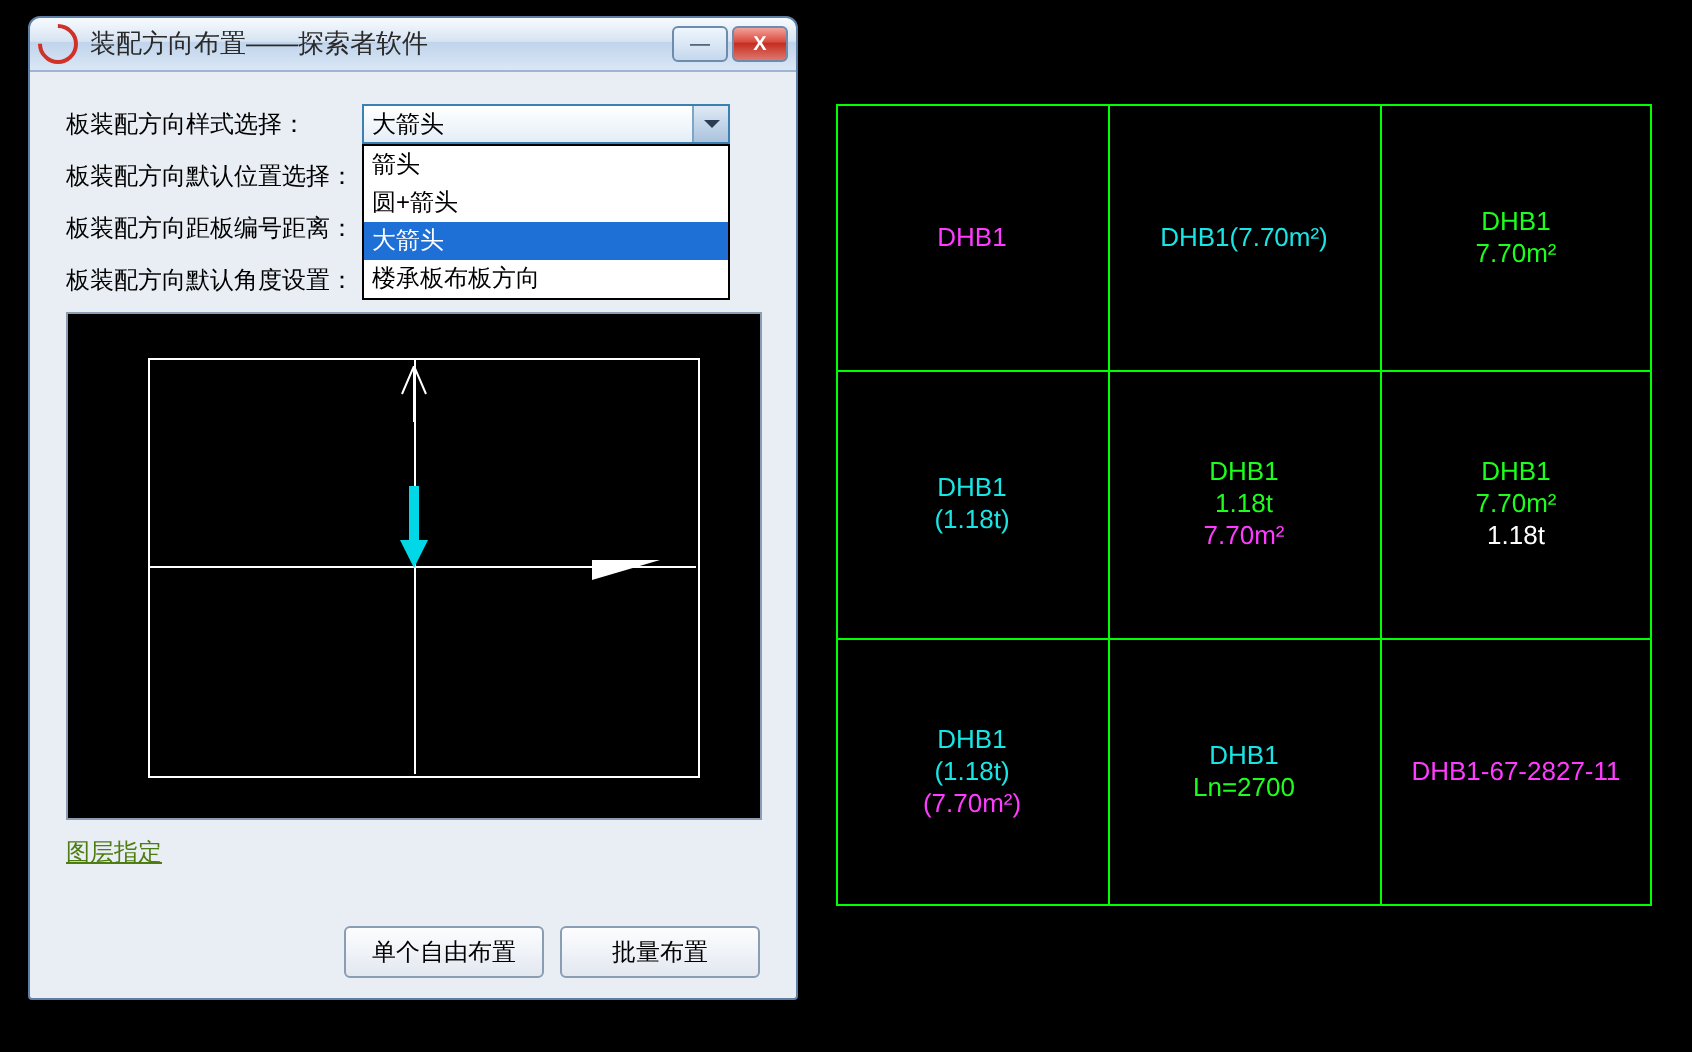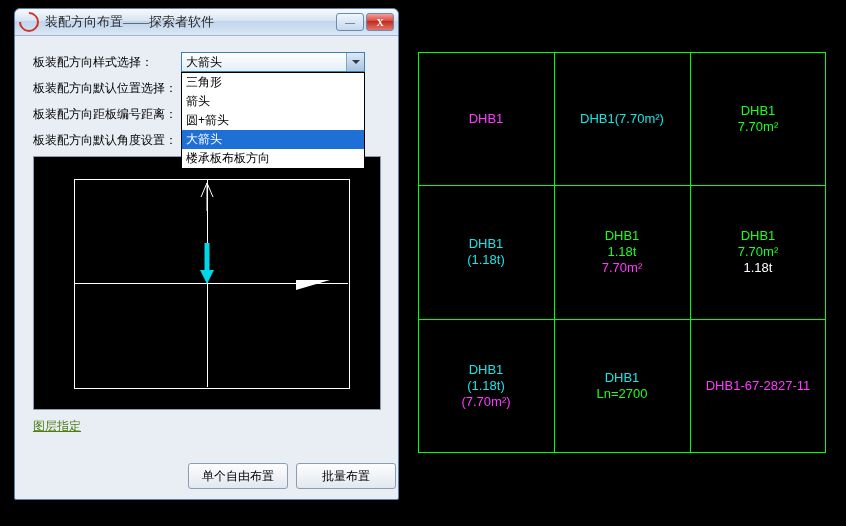--- a/index.html
+++ b/index.html
@@ -1,20 +1,20 @@
 <!DOCTYPE html>
 <html><head>
 <meta charset="utf-8">
 <style>
   html,body{margin:0;padding:0;background:#000;width:846px;height:526px;font-family:"Microsoft YaHei",SimSun,sans-serif;font-size:12px;overflow:hidden;}
   .stage{position:relative;width:846px;height:526px;}
   
   
   .dlg{position:absolute;left:14px;top:8px;width:383px;height:490px;background:#e9eef5;border:1px solid #5d7fa5;border-radius:6px 6px 2px 2px;box-shadow:1px 1px 3px rgba(0,0,0,.4);}
-  .titlebar{height:26px;background:linear-gradient(#f7fbff,#d7e4f2 45%,#c0d4ec 46%,#dae7f5);border-radius:6px 6px 0 0;border-bottom:1px solid #9db6d3;display:flex;align-items:center;padding:0 4px;font-family:Liberation Serif, serif;}
+  .titlebar{height:26px;background:linear-gradient(#f7fbff,#d7e4f2 45%,#c0d4ec 46%,#dae7f5);border-radius:6px 6px 0 0;border-bottom:1px solid #9db6d3;display:flex;align-items:center;padding:0 4px;}
   .titlebar .icon{width:16px;height:16px;border:2px solid #d0322a;border-radius:50%;border-left-color:transparent;transform:rotate(45deg);margin-right:6px;}
   .titlebar .title{flex:1;color:#2a2a2a;font-size:13px;}
   .winbtns{display:flex;}
   .winbtn{width:26px;height:16px;margin-left:2px;border:1px solid #6d8bad;border-radius:3px;background:linear-gradient(#eef5fd,#c6d8ed);display:flex;align-items:center;justify-content:center;font-size:10px;color:#2a3b52;}
   .winbtn.close{background:linear-gradient(#f3a19a,#d9473a 45%,#c32b1e 46%,#e0776d);color:#fff;font-weight:bold;}
   
   .dlg-body{padding:10px 18px 8px;}
   .section-title{font-size:13px;margin-bottom:6px;}
   .row{display:flex;align-items:center;margin:6px 0;height:20px;}
   .row .lbl{width:148px;}
@@ -34,21 +34,21 @@
   .pv-cross-v{position:absolute;left:50%;top:22px;width:1px;height:208px;background:#fff;}
   .pv-cross-h{position:absolute;left:40px;top:126px;width:274px;height:1px;background:#fff;}
   .pv-arrow-up{position:absolute;left:50%;top:26px;transform:translateX(-50%);}
   .pv-arrow-up svg{display:block;}
   .pv-cyan{position:absolute;left:50%;top:86px;transform:translateX(-50%);}
   .pv-cyan svg{display:block;}
   .pv-tri{position:absolute;left:262px;top:123px;}
   .pv-tri svg{display:block;}
   
   .link{color:#4d7c0f;text-decoration:underline;margin-top:8px;display:inline-block;}
-  .dlg-btns{position:absolute;right:2px;bottom:10px;display:flex;}
+  .dlg-btns{position:absolute;right:18px;bottom:10px;display:flex;}
   .btn{min-width:78px;height:24px;margin-left:8px;border:1px solid #8a9db3;border-radius:3px;background:linear-gradient(#fdfdfe,#e2e8f0);display:flex;align-items:center;justify-content:center;padding:0 10px;}
   
   
   .cad{position:absolute;left:418px;top:52px;width:408px;height:401px;}
   .grid{position:absolute;background:#0f0;}
   .gv{width:1px;height:401px;top:0;}
   .gh{height:1px;width:408px;left:0;}
   .cell{position:absolute;display:flex;flex-direction:column;align-items:center;justify-content:center;line-height:16px;font-family:Arial,sans-serif;font-size:13px;}
   .magenta{color:#ff3bff;}
   .cyan{color:#1ae5e5;text-align:right;}
@@ -71,21 +71,20 @@
     </div>
     <div class="dlg-body">
       
       <div class="row">
         <div class="lbl">板装配方向样式选择：</div>
         <div class="select">
           <div class="sel-box"><span>大箭头</span>
             <div class="sel-btn"></div>
           </div>
           <div class="dropdown">
-            <div class="dd-item">三角形</div>
             <div class="dd-item">箭头</div>
             <div class="dd-item">圆+箭头</div>
             <div class="dd-item sel">大箭头</div>
             <div class="dd-item">楼承板布板方向</div>
           </div>
         </div>
       </div>
       
       <div class="row">
         <div class="lbl">板装配方向默认位置选择：</div>

